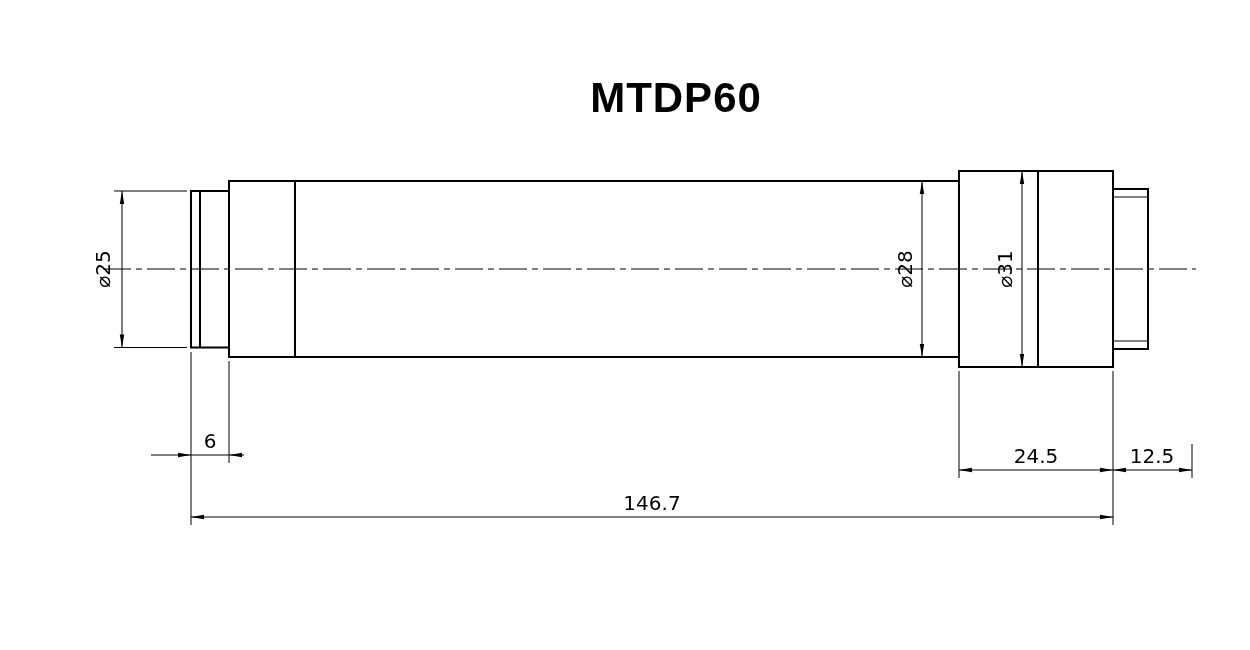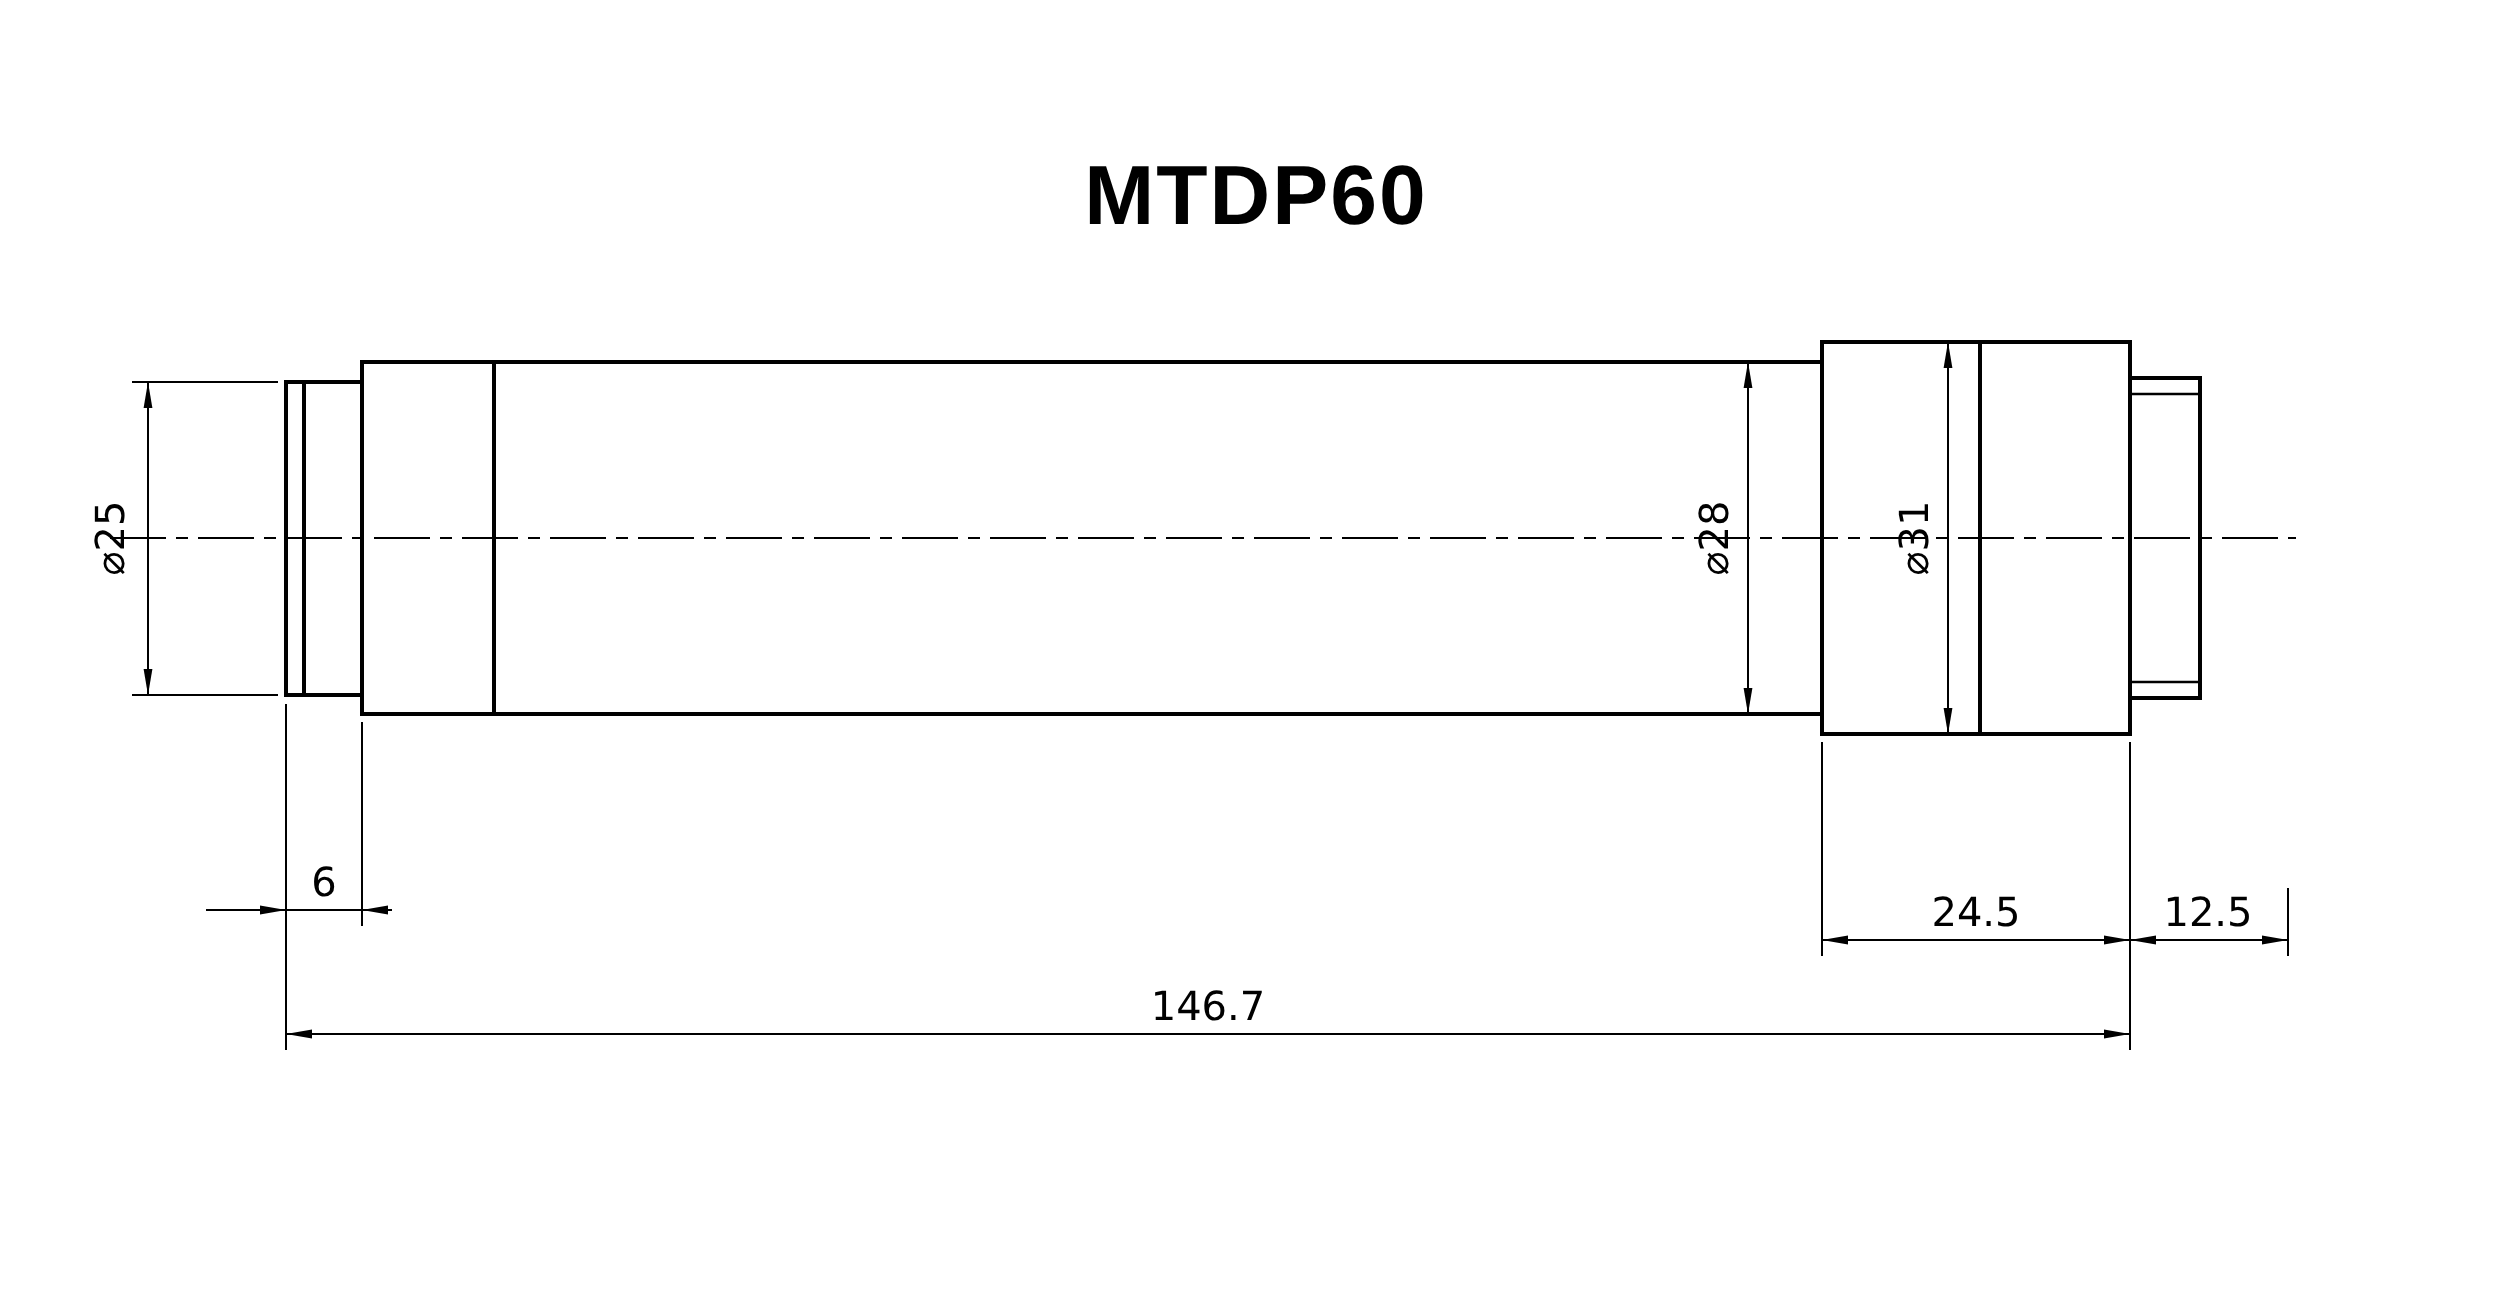--- a/index.html
+++ b/index.html
@@ -9,20 +9,21 @@
     width: 1250px;
     height: 650px;
     overflow: hidden;
     font-family: "Liberation Sans", sans-serif;
   }
   .stage {
     position: relative;
     width: 1140px;
     height: 650px;
     background: #ffffff;
+    padding-left: 48px;
   }
   svg text {
     fill: #000000;
     user-select: none;
   }
   .title-text {
     font-family: "Liberation Sans", "DejaVu Sans", sans-serif;
     font-size: 42px;
     font-weight: 600;
     letter-spacing: 1px;

